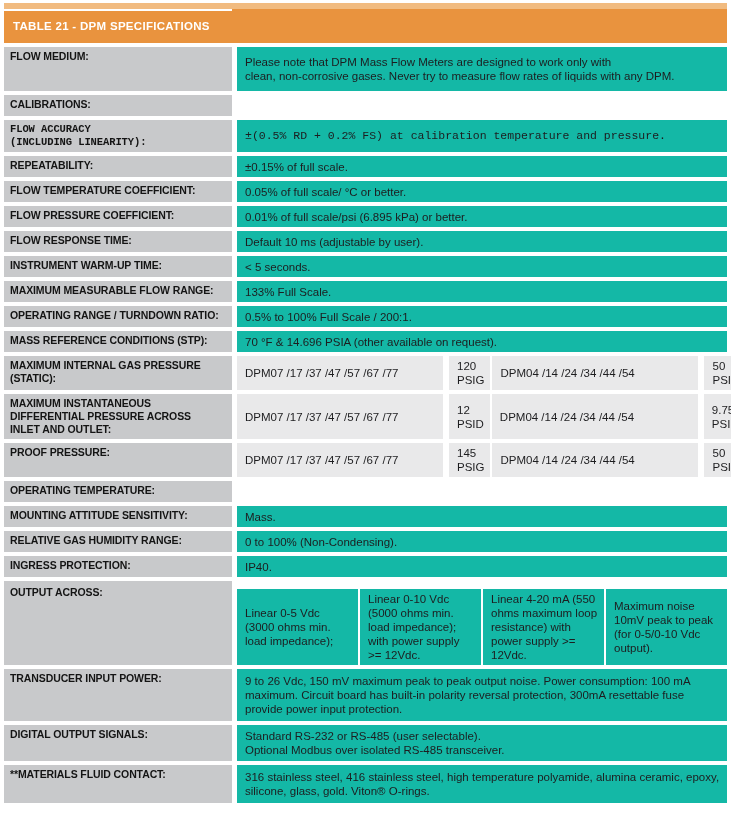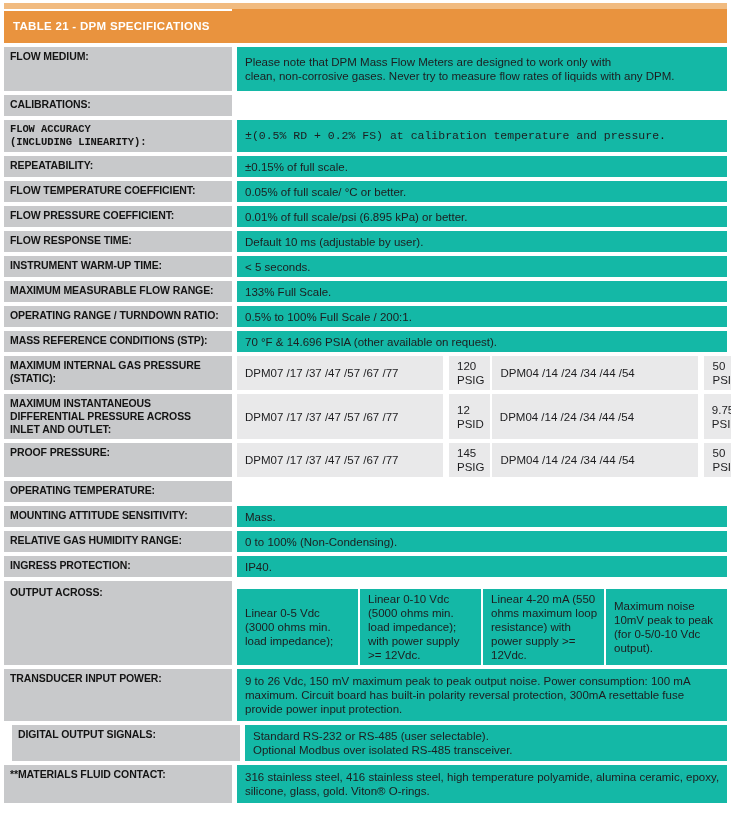--- a/index.html
+++ b/index.html
@@ -28,21 +28,21 @@
   .subcol{display:flex;flex-direction:row;gap:2px;}
   .subcol .value{flex:1;min-height:22px;margin-top:8px;}
   .subrow{flex:1;display:grid;grid-template-columns:206px 1fr;column-gap:6px;min-height:20px;}
   .model,.pval{background:#E9E9EA;color:#1d1d1f;font-size:11.5px;line-height:14px;
     padding:3px 6px 3px 8px;display:flex;flex-direction:column;justify-content:center;box-sizing:border-box;}
 
   
   [data-name="spec-row-flow-medium"]{min-height:44px;}
   [data-name="spec-row-flow-accuracy"]{min-height:31px;font-family:Liberation Mono, monospace;}
   [data-name="spec-row-transducer-input-power"]{min-height:52px;}
-  [data-name="spec-row-digital-output-signals"]{min-height:36px;margin-left:8px;}
+  [data-name="spec-row-digital-output-signals"]{min-height:36px;}
   [data-name="spec-row-materials-fluid-contact"]{min-height:38px;}
 </style>
 </head>
 <body>
 
 <div class="tbl" data-name="spec-table">
   <div class="hdr" data-name="table-header">
     <div class="hdr-strip" data-name="header-accent-strip"></div>
     <div class="hdr-notch" data-name="header-notch"></div>
     <div class="hdr-bar" data-name="header-bar">

